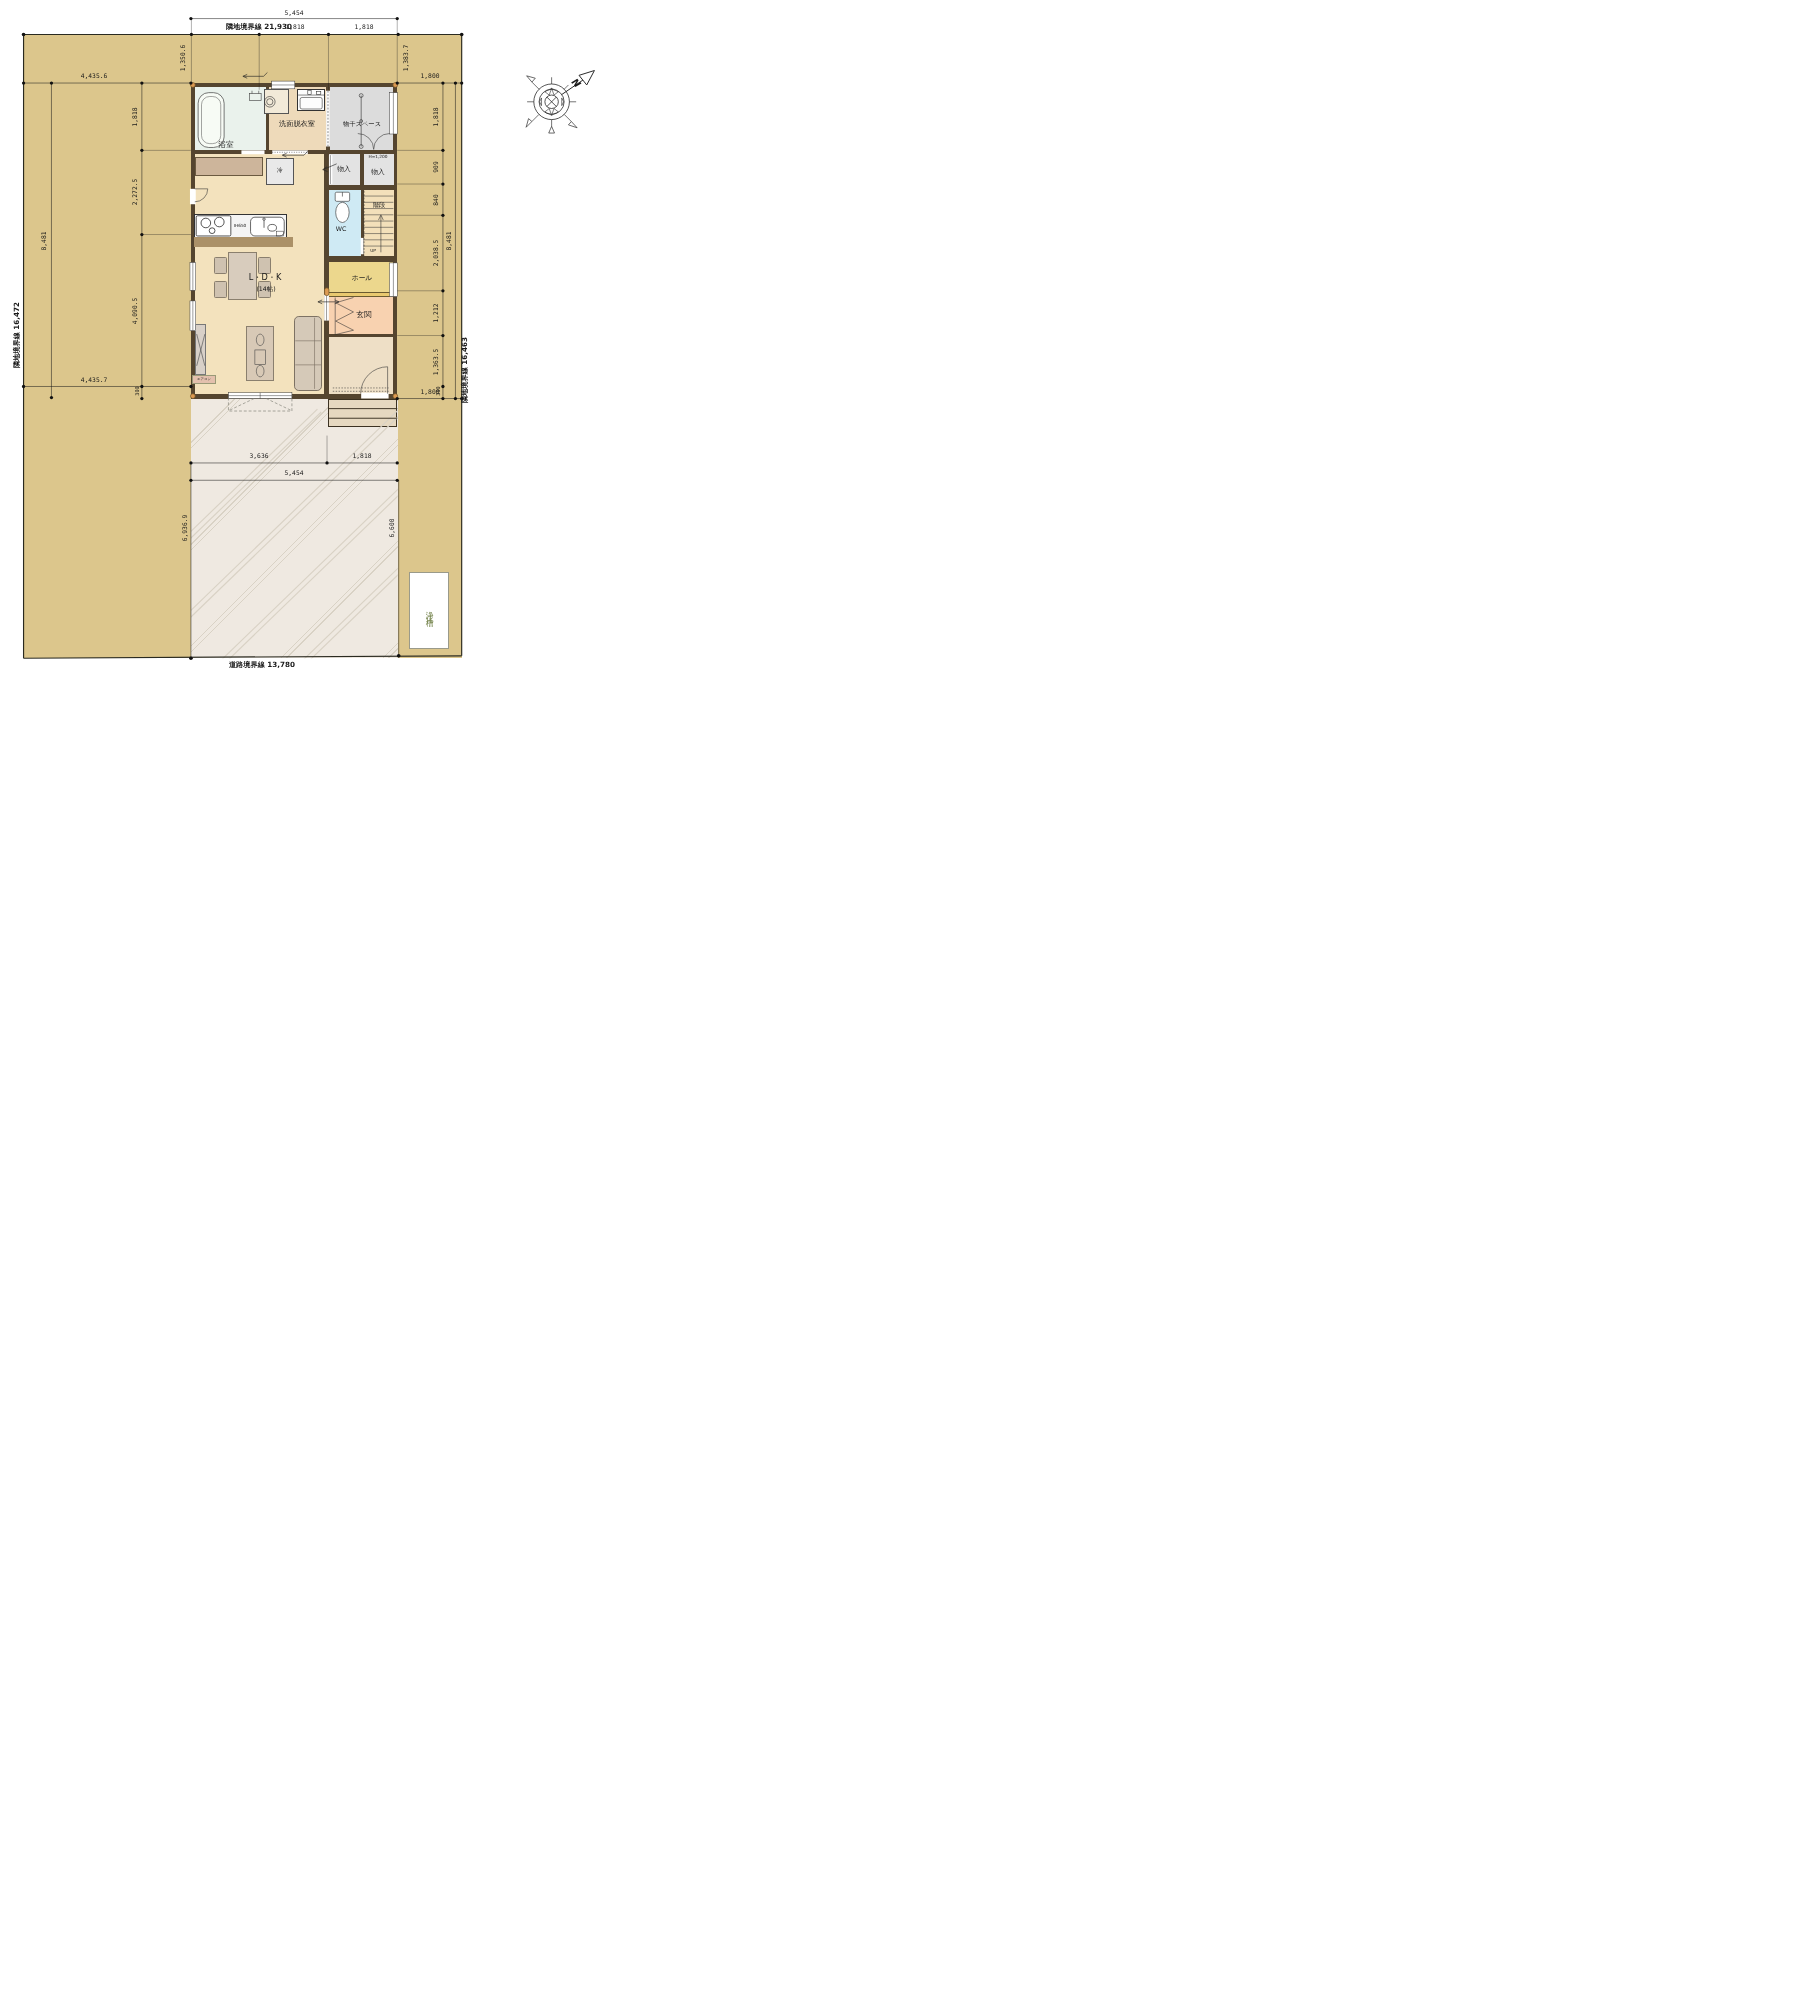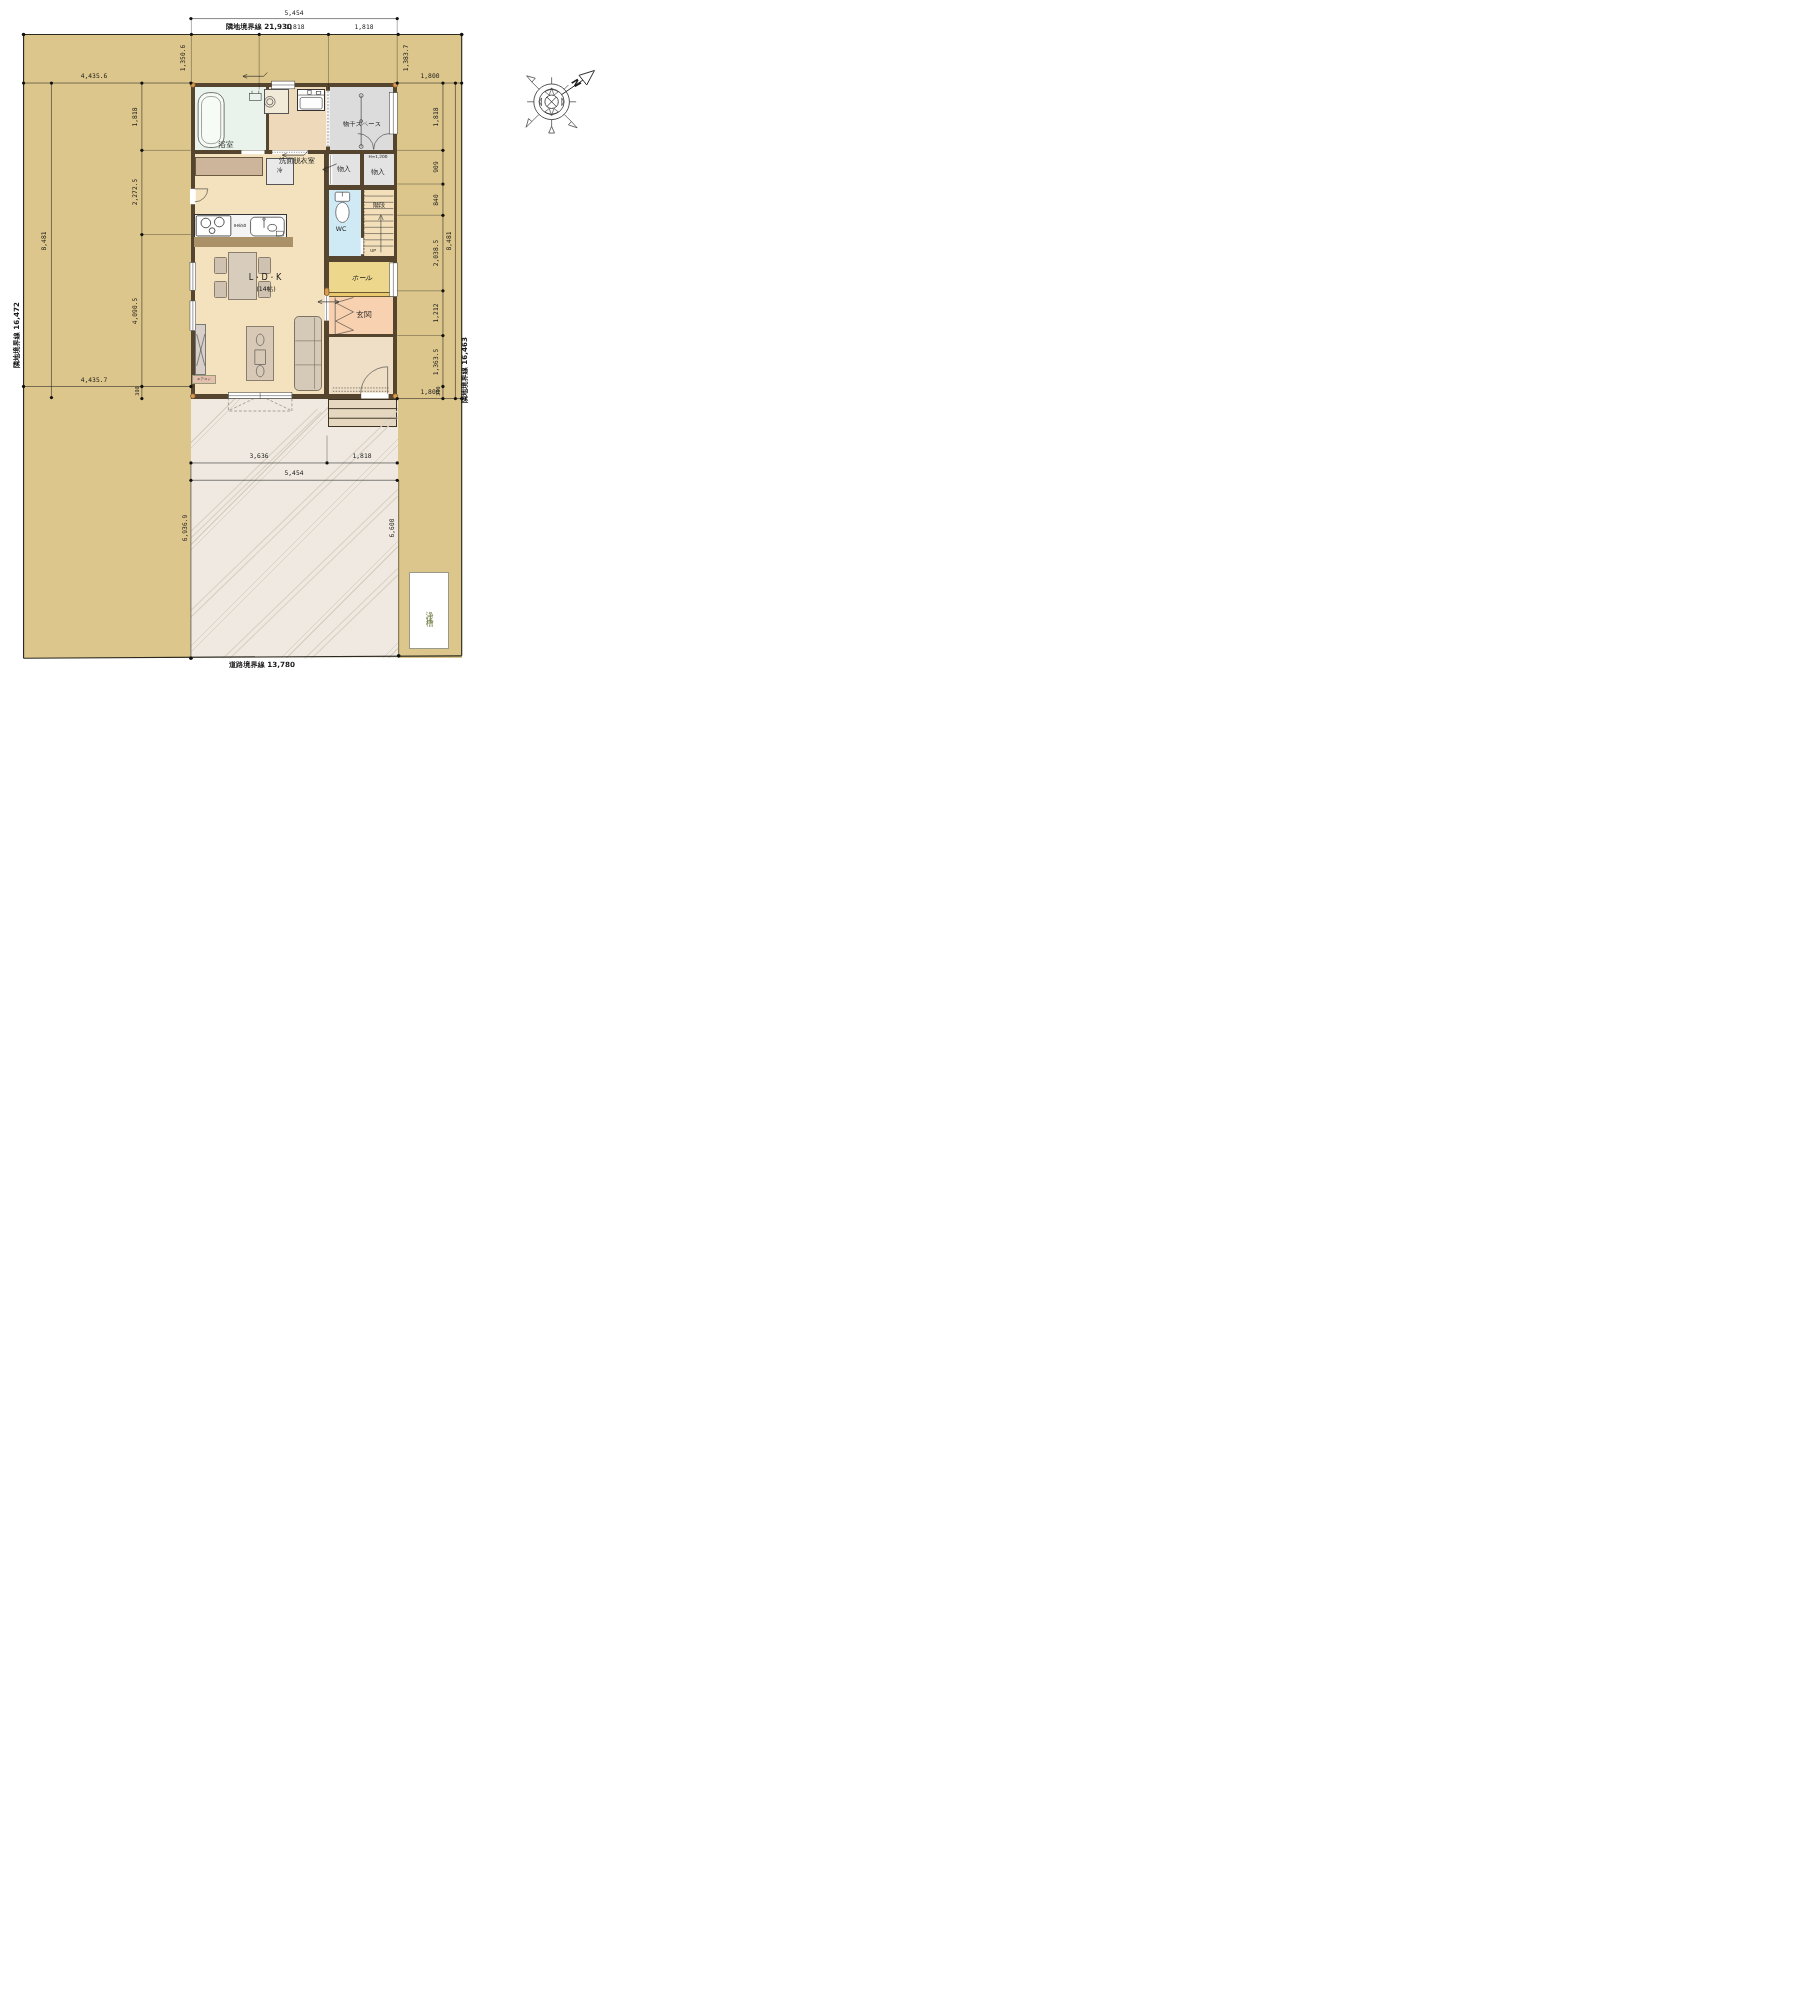--- a/index.html
+++ b/index.html
@@ -400,30 +400,30 @@
       <div class="lbl dim" style="left: 439px; top: 391px; font-size: 5.3px; transform: translate(-50%, -50%) rotate(-90deg);">300</div>
       <div class="lbl dim" style="left: 449px; top: 241px; font-size: 6.3px; transform: translate(-50%, -50%) rotate(-90deg);">8,481</div>
       <div class="lbl dim" style="left: 94px; top: 380px; font-size: 6.3px; transform: translate(-50%, -50%);">4,435.7</div>
       <div class="lbl dim" style="left: 430px; top: 392px; font-size: 6.3px; transform: translate(-50%, -50%);">1,800</div>
       <div class="lbl dim" style="left: 259px; top: 456px; font-size: 6.3px; transform: translate(-50%, -50%);">3,636</div>
       <div class="lbl dim" style="left: 362px; top: 456px; font-size: 6.3px; transform: translate(-50%, -50%);">1,818</div>
       <div class="lbl dim" style="left: 294px; top: 473px; font-size: 6.3px; transform: translate(-50%, -50%);">5,454</div>
       <div class="lbl dim" style="left: 185px; top: 528px; font-size: 6.3px; transform: translate(-50%, -50%) rotate(-90deg);">6,936.9</div>
       <div class="lbl dim" style="left: 392px; top: 528px; font-size: 6.3px; transform: translate(-50%, -50%) rotate(-90deg);">6,600</div>
       <div class="lbl " style="left: 226px; top: 125px; font-size: 7.7px; transform: translate(-50%, -50%); margin-top: 20px;">浴室</div>
-      <div class="lbl " style="left: 297px; top: 124px; font-size: 7.2px; transform: translate(-50%, -50%); margin-top: 37px;">洗面脱衣室</div>
+      <div class="lbl " style="left: 297px; top: 124px; font-size: 7.2px; transform: translate(-50%, -50%);">洗面脱衣室</div>
       <div class="lbl " style="left: 362px; top: 124px; font-size: 6.3px; transform: translate(-50%, -50%);">物干スペース</div>
       <div class="lbl " style="left: 344px; top: 169px; font-size: 6.7px; transform: translate(-50%, -50%);">物入</div>
       <div class="lbl " style="left: 378px; top: 157px; font-size: 4.3px; transform: translate(-50%, -50%);">H=1,200</div>
       <div class="lbl " style="left: 378px; top: 172px; font-size: 6.7px; transform: translate(-50%, -50%);">物入</div>
       <div class="lbl " style="left: 280px; top: 171px; font-size: 5.8px; transform: translate(-50%, -50%);">冷</div>
       <div class="lbl " style="left: 341px; top: 229px; font-size: 6.3px; transform: translate(-50%, -50%);">WC</div>
       <div class="lbl " style="left: 379px; top: 205px; font-size: 6.3px; transform: translate(-50%, -50%);">階段</div>
       <div class="lbl " style="left: 373px; top: 251px; font-size: 4.3px; transform: translate(-50%, -50%);">UP</div>
-      <div class="lbl " style="left: 362px; top: 278px; font-size: 6.7px; transform: translate(-50%, -50%); font-style: italic;">ホール</div>
+      <div class="lbl " style="left: 362px; top: 278px; font-size: 6.7px; transform: translate(-50%, -50%);">ホール</div>
       <div class="lbl " style="left: 364px; top: 315px; font-size: 7.7px; transform: translate(-50%, -50%);">玄関</div>
       <div class="lbl " style="left: 265px; top: 277px; font-size: 8.2px; transform: translate(-50%, -50%);">L・D・K</div>
       <div class="lbl " style="left: 266px; top: 289px; font-size: 6.3px; transform: translate(-50%, -50%);">(14帖)</div>
       <div class="lbl " style="left: 240px; top: 226px; font-size: 4.3px; transform: translate(-50%, -50%);">IH650</div>
       <div class="lbl " style="left: 204px; top: 380px; font-size: 3.4px; transform: translate(-50%, -50%);">エアコン</div>
     </div>
 </div>
 
 
 </body></html>

